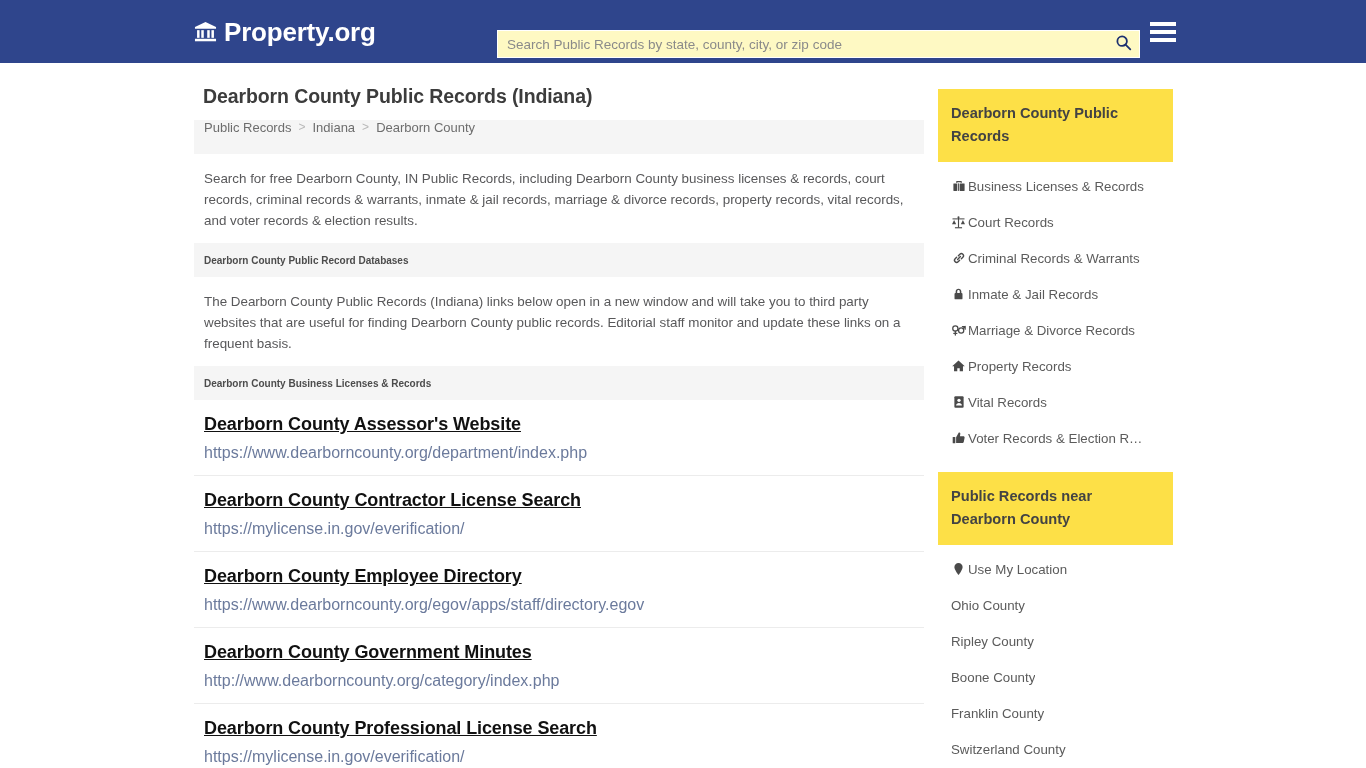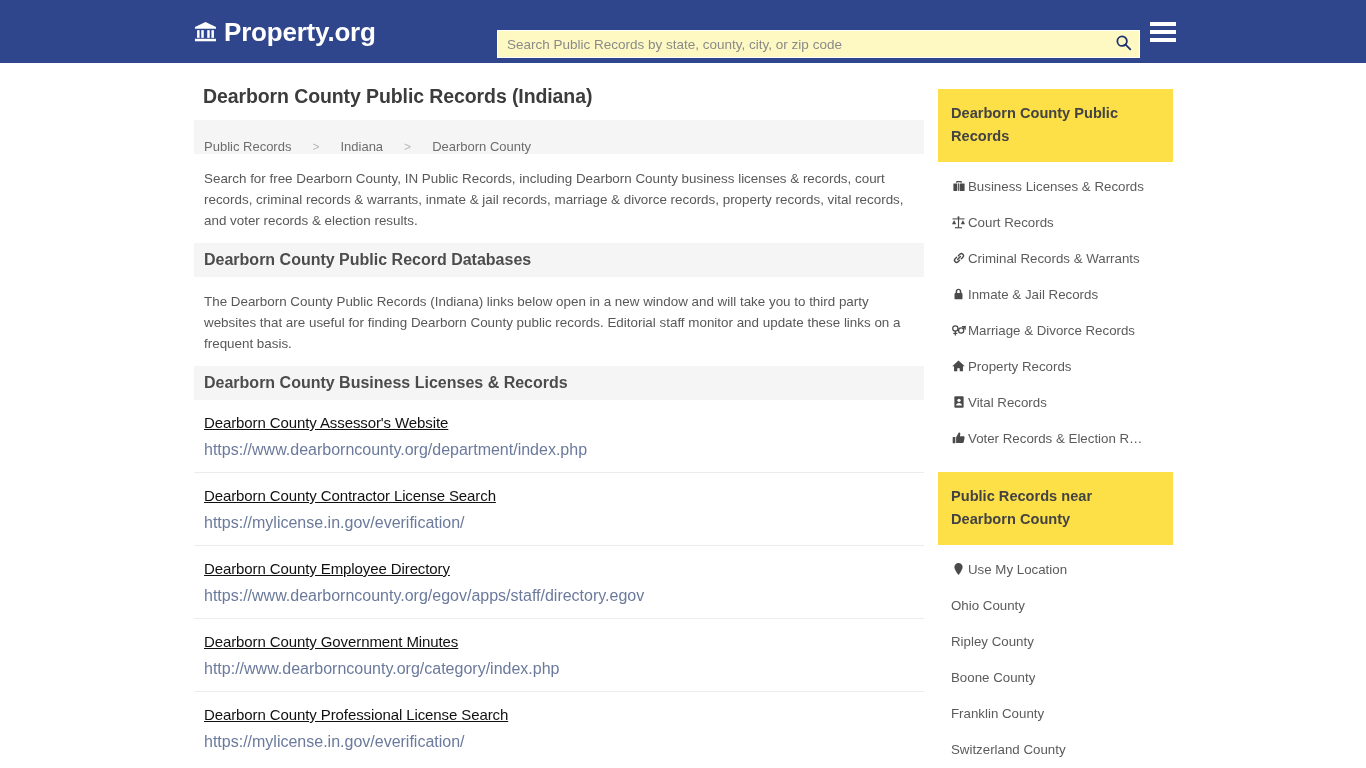--- a/index.html
+++ b/index.html
@@ -116,23 +116,23 @@
     color: #3c3c3c;
     margin: 0 0 12px 9px;
     letter-spacing: -0.1px;
   }
 
   
   .breadcrumb {
     background: #f5f5f5;
     height: 34px;
     display: flex;
-    align-items: flex-end;
+    align-items: flex-start;
     padding: 0 10px;
-    gap: 21px;
+    gap: 7px;
     font-size: 13px;
   }
   .breadcrumb a {
     color: #6d6d6d;
     text-decoration: none;
     cursor: pointer;
   }
   .breadcrumb .crumb-sep { color: #b8b8b8; font-size: 12px; }
   .breadcrumb .crumb-current { color: #6d6d6d; }
 
@@ -144,36 +144,36 @@
     padding: 14px 14px 12px 10px;
   }
 
   
   .section-bar {
     background: #f5f5f5;
     height: 34px;
     display: flex;
     align-items: center;
     padding: 0 10px;
-    font-size: 16px;
+    font-size: 10px;
     font-weight: bold;
     color: #4c4c4c;
   }
 
   
   .link-row {
     padding: 14px 10px 13px 10px;
     border-bottom: 1px solid #ececec;
     cursor: pointer;
   }
   .link-row:first-of-type { padding-top: 17px; }
   .link-title {
     display: inline-block;
-    font-size: 15px;
-    font-weight: normal;
+    font-size: 18px;
+    font-weight: bold;
     color: #111111;
     text-decoration: underline;
     cursor: pointer;
     letter-spacing: -0.1px;
   }
   .link-url {
     display: block;
     margin-top: 9px;
     font-size: 16px;
     color: #6b7a9c;

